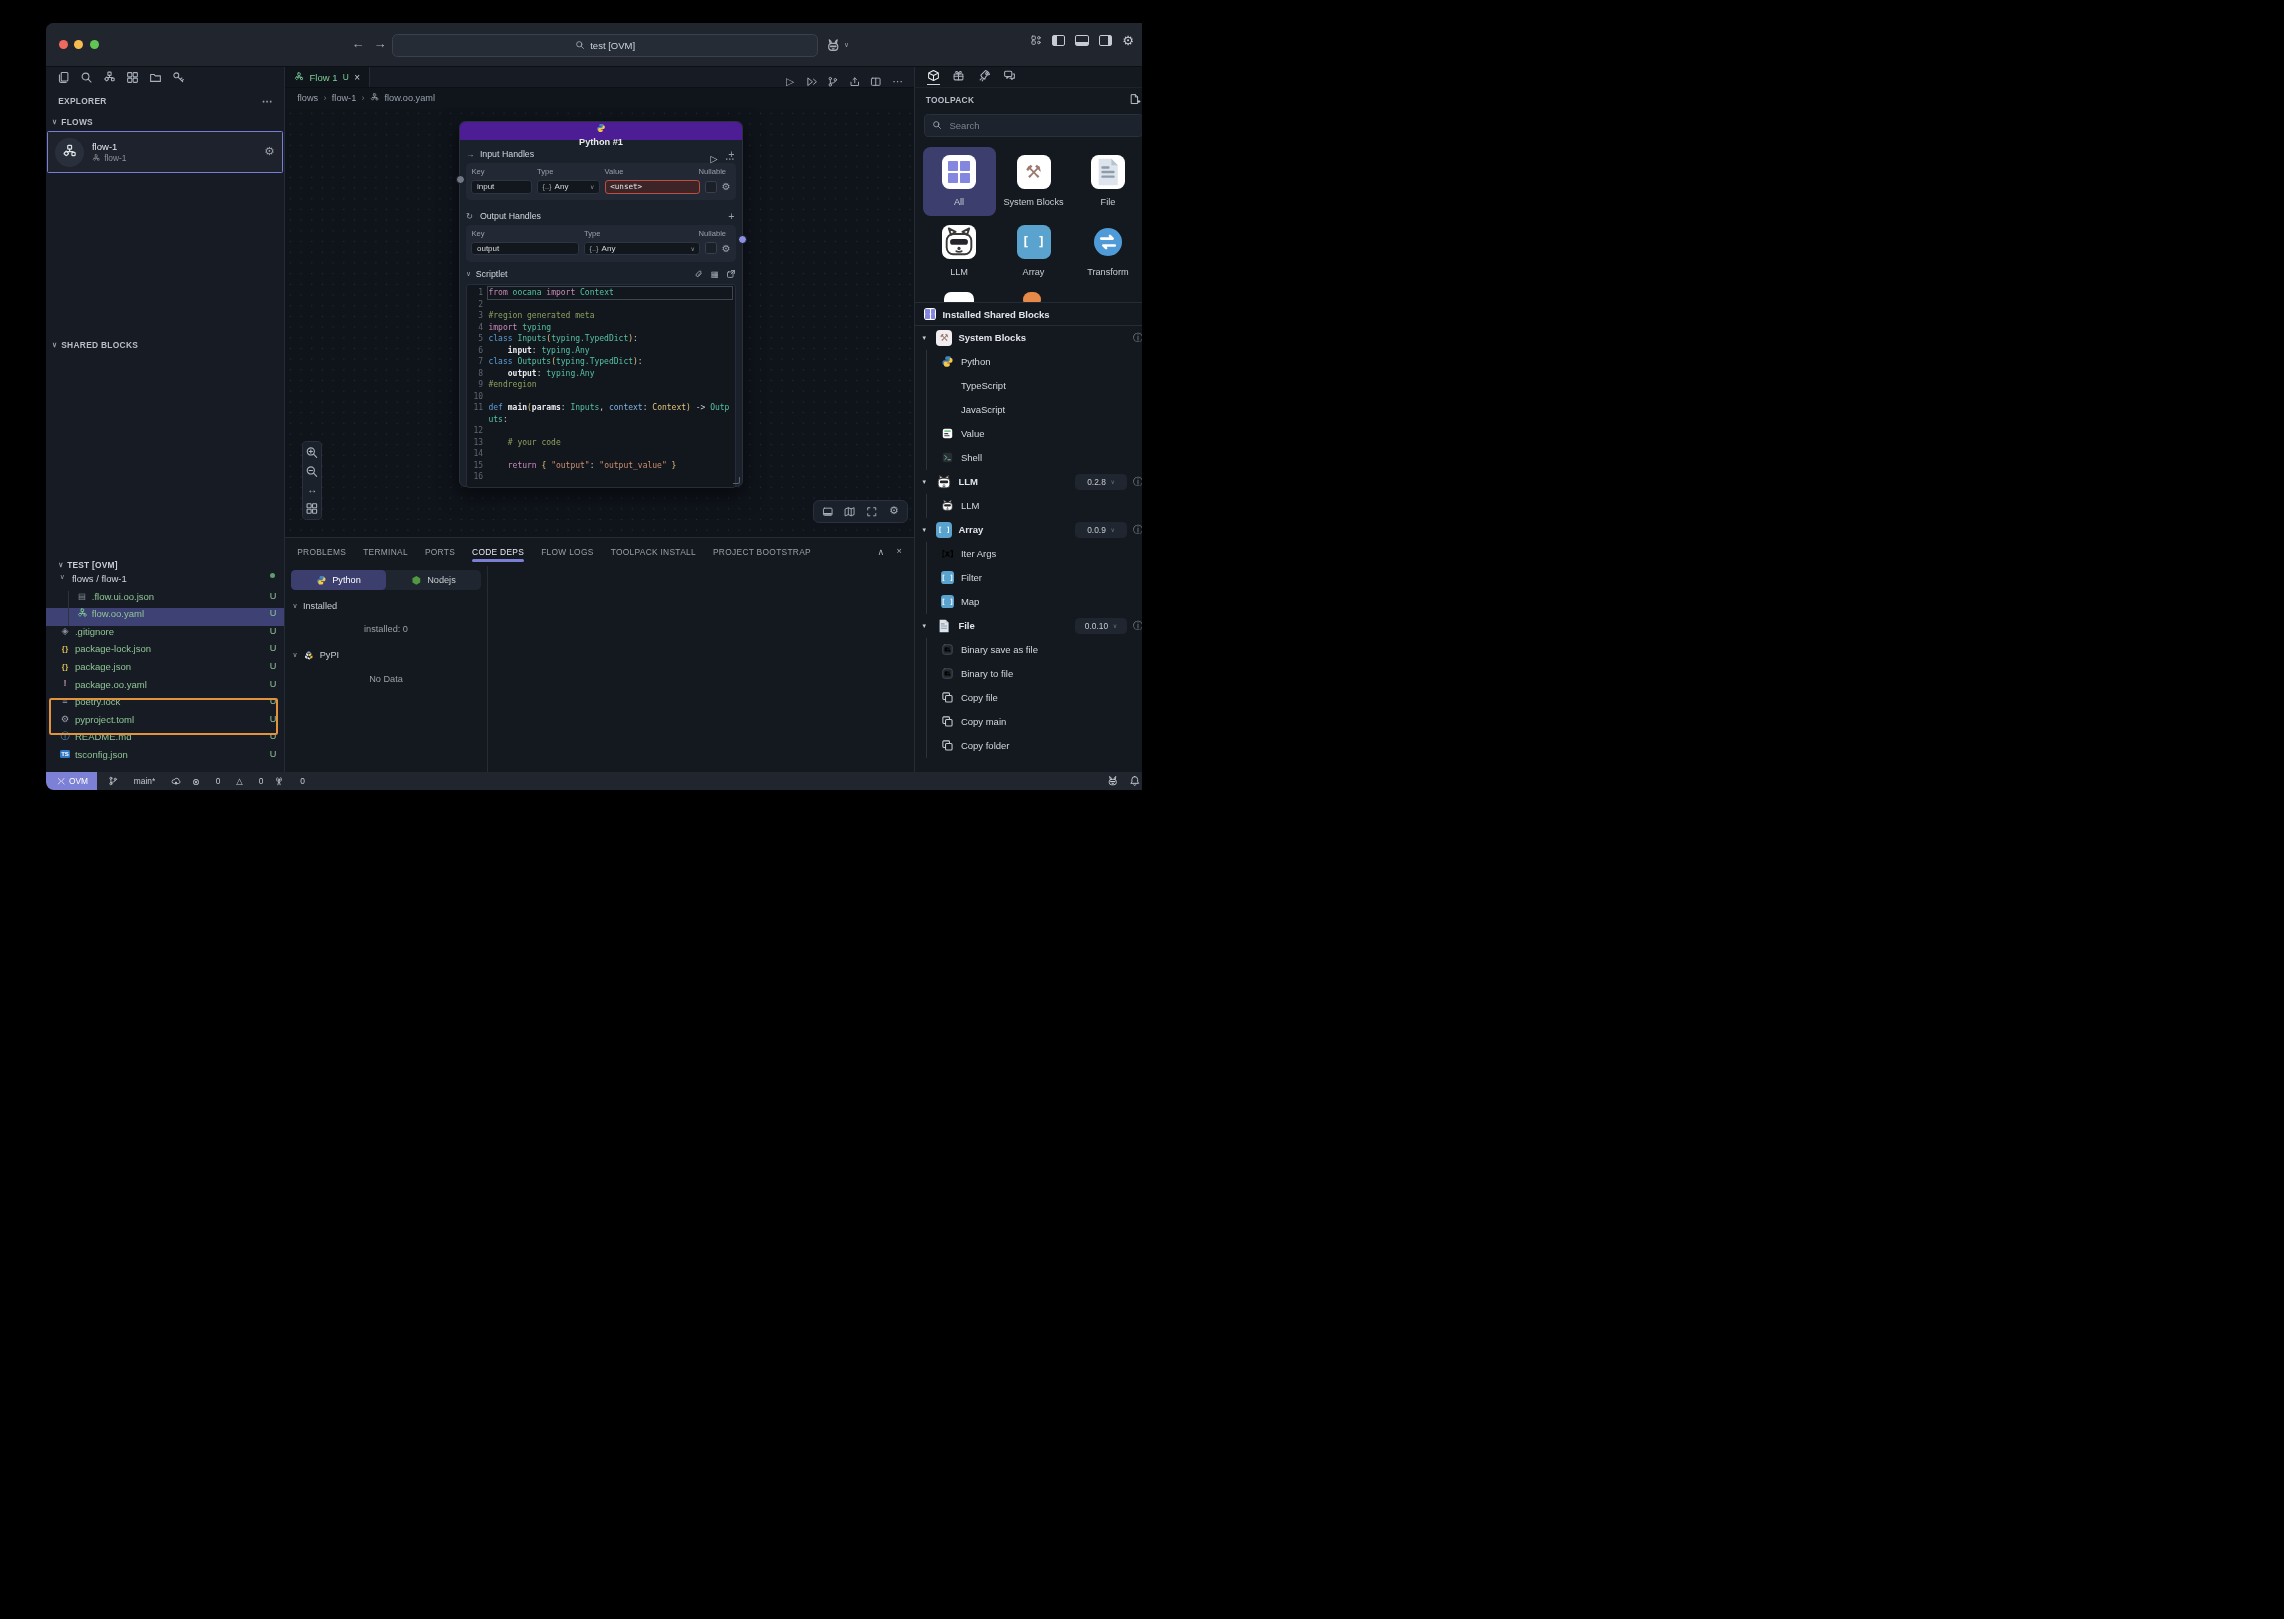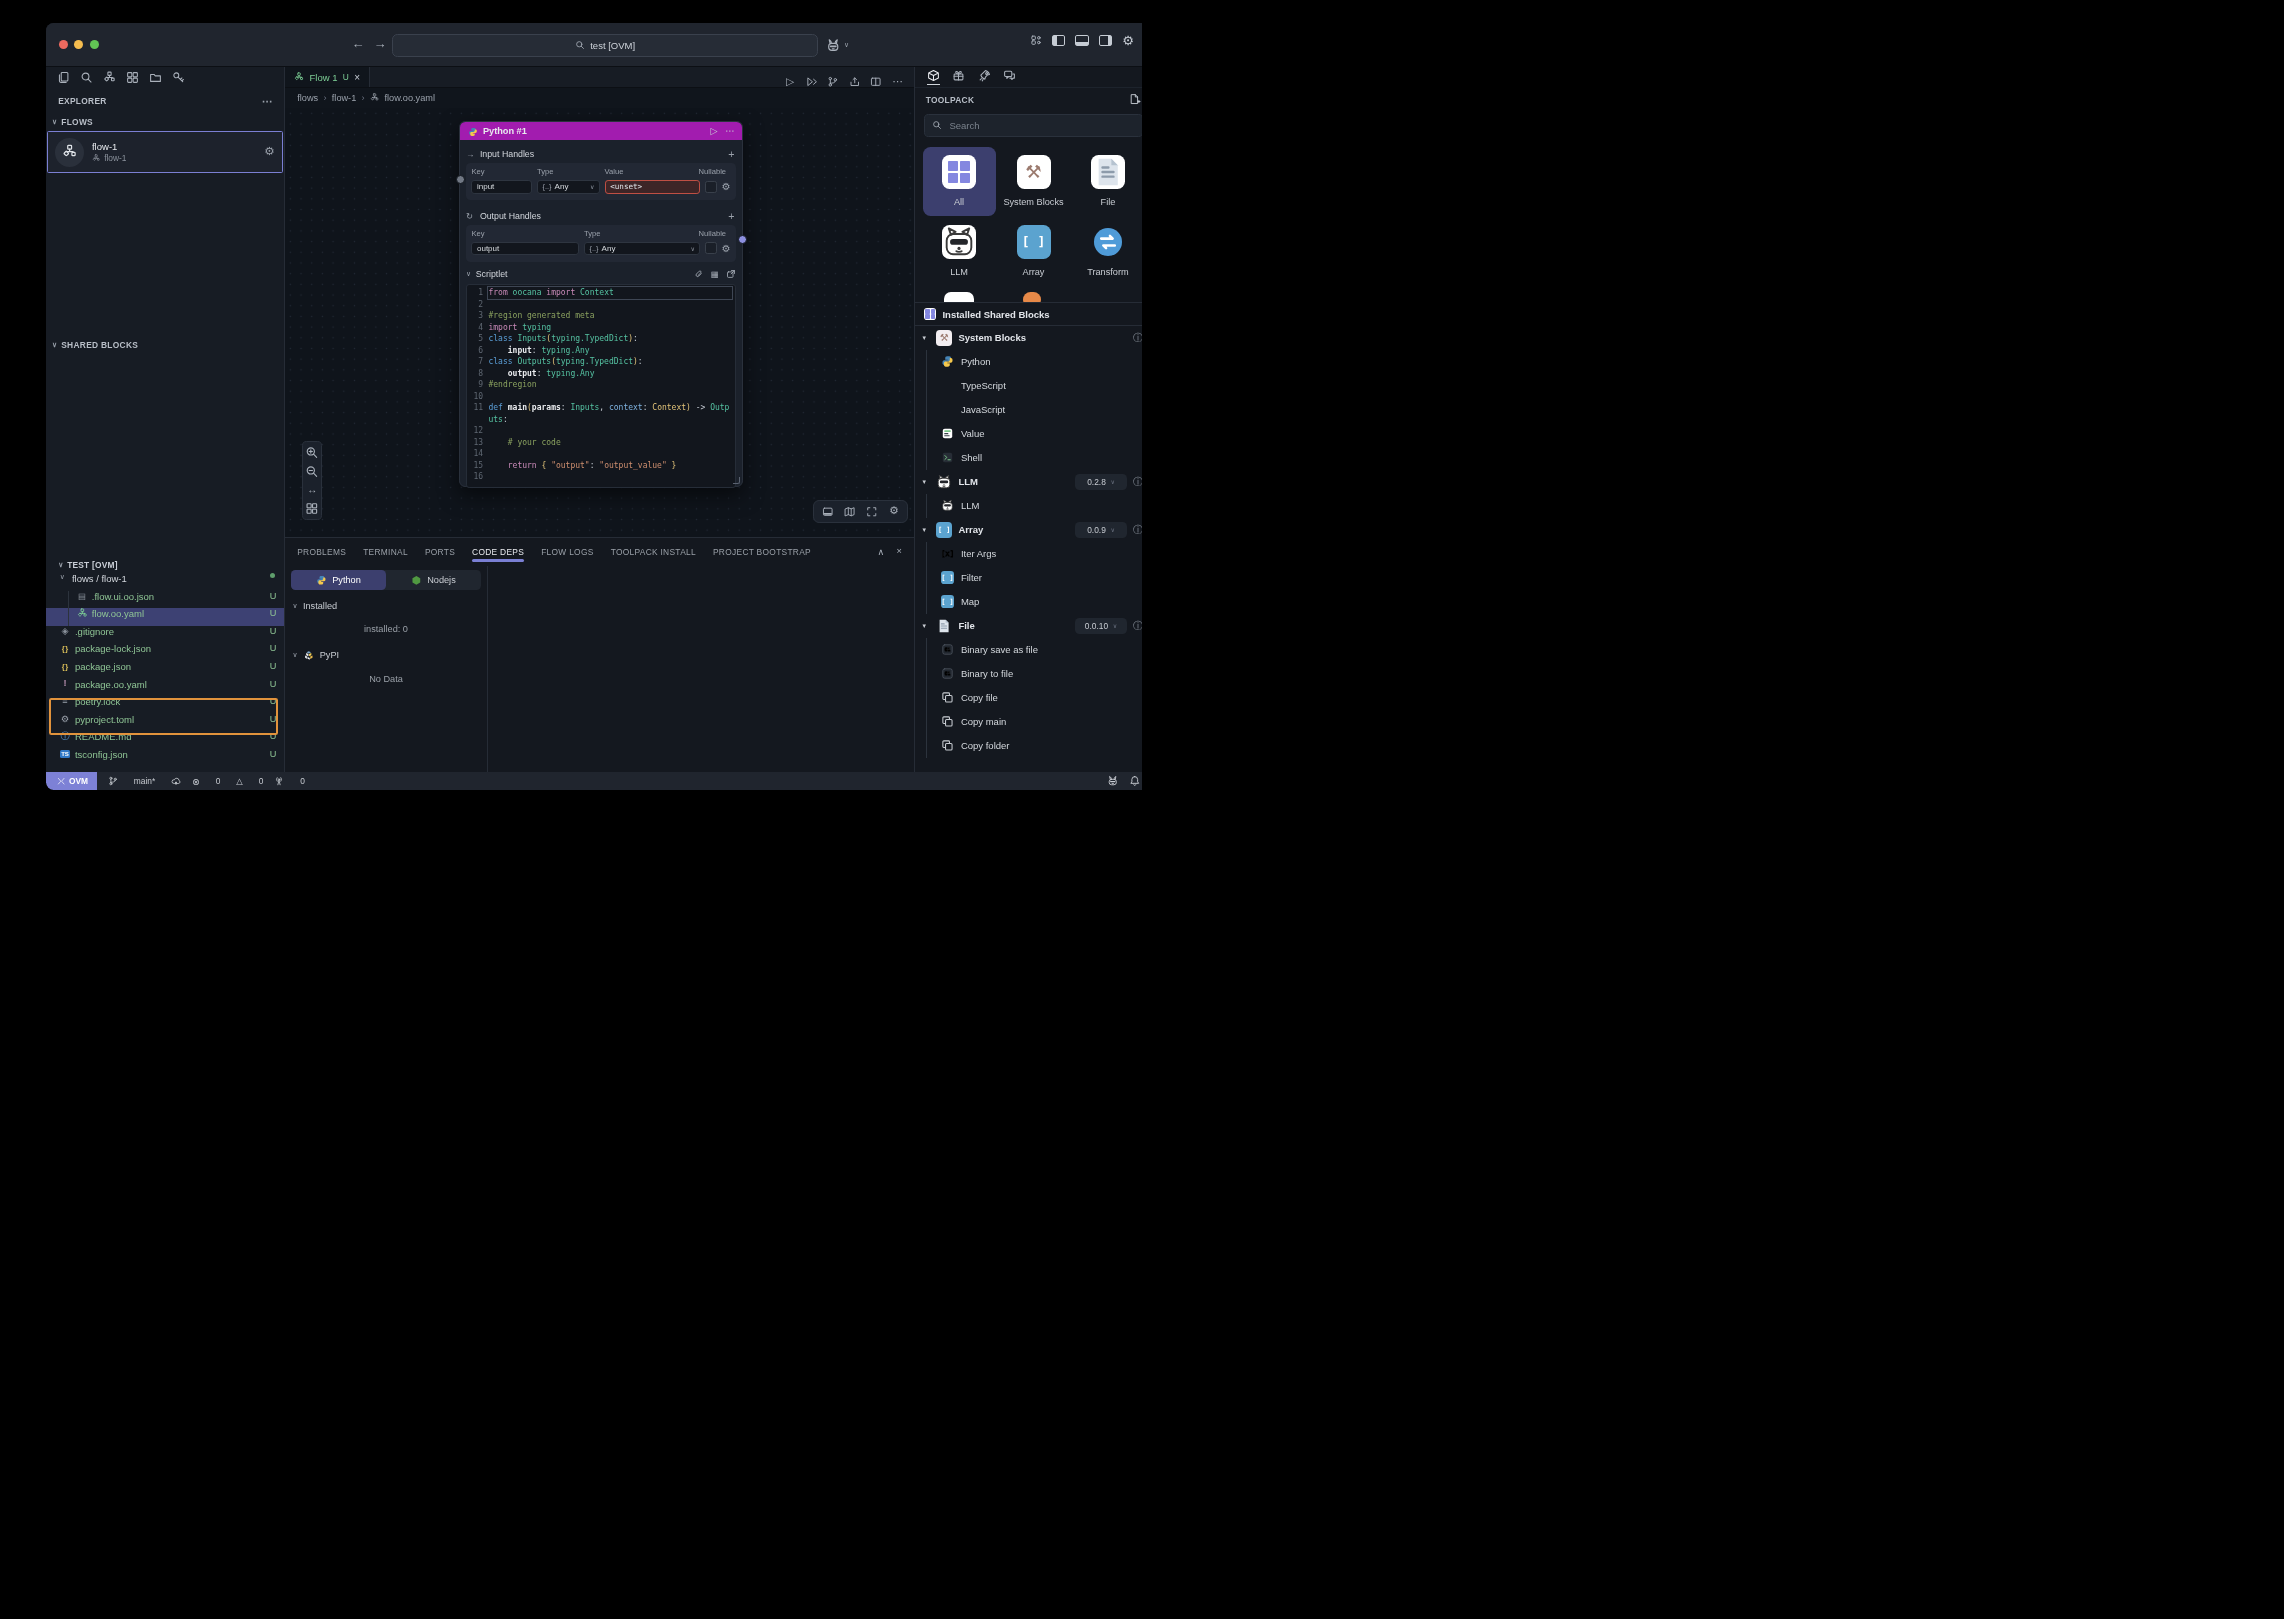--- a/index.html
+++ b/index.html
@@ -57,21 +57,21 @@
   .edtab .dirty{font-size:8.4px;}
   .edtab .x{color:#c6ccd4;font-size:10px;}
   .edactions{margin-left:auto;display:flex;align-items:center;gap:10px;padding-right:10.7px;color:#aab1bb;}
   .edactions .ai{width:11.5px;height:11.5px;display:inline-flex;font-size:10.7px;align-items:center;justify-content:center;}
   .crumbs{height:20px;background:#10151c;display:flex;align-items:center;gap:5.3px;padding-left:12.2px;font-size:9.2px;color:#9aa1ab;flex:none;}
   .crumbs .sep{color:#6b7280;}
   .crumbs .ic{width:9.2px;height:9.2px;display:inline-flex;color:#9aa1ab;}
   .canvas{position:relative;height:429px;flex:none;background-color:#0f141b;background-image:radial-gradient(circle,#222935 0.8px,transparent 1px);background-size:10.7px 10.7px;overflow:hidden;}
   
   .node{position:absolute;left:174px;top:13px;width:282px;height:364px;background:#1b212b;border-radius:6.1px;box-shadow:0 7.6px 20px rgba(0,0,0,.55);border:0.8px solid #2a313c;}
-  .nhead{height:17.6px;background:#a21caf;border-radius:5.3px 5.3px 0 0;display:flex;align-items:center;gap:5.3px;padding:0 7.6px;}
+  .nhead{height:17.6px;background:#4c1d95;border-radius:5.3px 5.3px 0 0;display:flex;align-items:center;gap:5.3px;padding:0 7.6px;flex-direction:column;}
   .nhead .ic{width:10px;height:10px;}
   .ntitle{color:#e8eaee;font-size:9.2px;font-weight:bold;}
   .nact{margin-left:auto;display:flex;gap:7.6px;color:#c6ccd4;font-size:9.2px;align-items:center;}
   .nbody{padding:5.3px 6.1px 0;}
   .hlabel{display:flex;align-items:center;gap:4.6px;color:#d2d6dc;font-size:8.8px;height:15.3px;margin-top:1.5px;}
   .hlabel .plus{margin-left:auto;color:#9aa1ab;font-size:10.7px;margin-right:1.5px;}
   .hlabel .hic{color:#9aa1ab;font-size:8.4px;display:inline-flex;width:9.2px;}
   .hcard{background:#222834;border-radius:4.6px;padding:3.8px 5.3px 6.1px;margin-top:1.5px;}
   .collabels{display:flex;gap:4.6px;color:#9aa1ab;font-size:7.6px;margin-bottom:3.1px;}
   .hrow{display:flex;gap:4.6px;align-items:center;height:15.3px;}
@@ -153,21 +153,21 @@
   .ritem::before{content:"";position:absolute;left:10.7px;top:0;bottom:0;border-left:0.8px solid #2c333d;}
   .ritem .icbox{width:13px;height:13px;display:flex;align-items:center;justify-content:center;overflow:hidden;border-radius:3.1px;}
   .ritem .lbl{color:#d4d8dd;font-size:9.5px;}
   .verpill{margin-left:auto;height:16px;min-width:41px;background:#20262f;border-radius:4.6px;display:flex;align-items:center;justify-content:center;gap:4.6px;padding:0 5.3px;color:#c8ccd2;font-size:8.4px;}
   .verpill .cv{color:#6b7280;font-size:6.1px;}
   .infoi{color:#8a919b;font-size:10px;margin-left:5.3px;margin-right:1.5px;font-family:"DejaVu Sans",sans-serif;}
   .rsec .infoi{margin-left:auto;}
   .rsec.hasver .infoi{margin-left:0;}
   
   .statusbar{position:absolute;left:0;right:0;bottom:0;height:17.6px;background:#20252e;display:flex;align-items:center;font-size:8.4px;color:#c8ccd2;}
-  .remote{height:100%;background:#7d81d6;color:#fff;display:flex;align-items:center;gap:3.8px;padding:0 9.2px 0 10.7px;font-weight:bold;border-radius:0 0 0 7.6px;}
+  .remote{height:100%;background:#7d81d6;color:#fff;display:flex;align-items:center;gap:3.8px;padding:0 9.2px 0 10.7px;font-weight:normal;border-radius:0 0 0 7.6px;}
   .remote .ic{width:8.4px;height:8.4px;display:inline-flex;}
   .sbitem{display:flex;align-items:center;gap:16px;margin-left:10.7px;}
   .sbitem .ic{width:10px;height:10px;display:inline-flex;}
   .sbright{margin-left:auto;display:flex;align-items:center;gap:10.7px;padding-right:10.7px;}
   .sbright .ic{width:11.5px;height:11.5px;display:inline-flex;color:#c8ccd2;}
   .uglyph{font-family:"DejaVu Sans",sans-serif;line-height:1;}
 </style>
 </head>
 <body>
 

